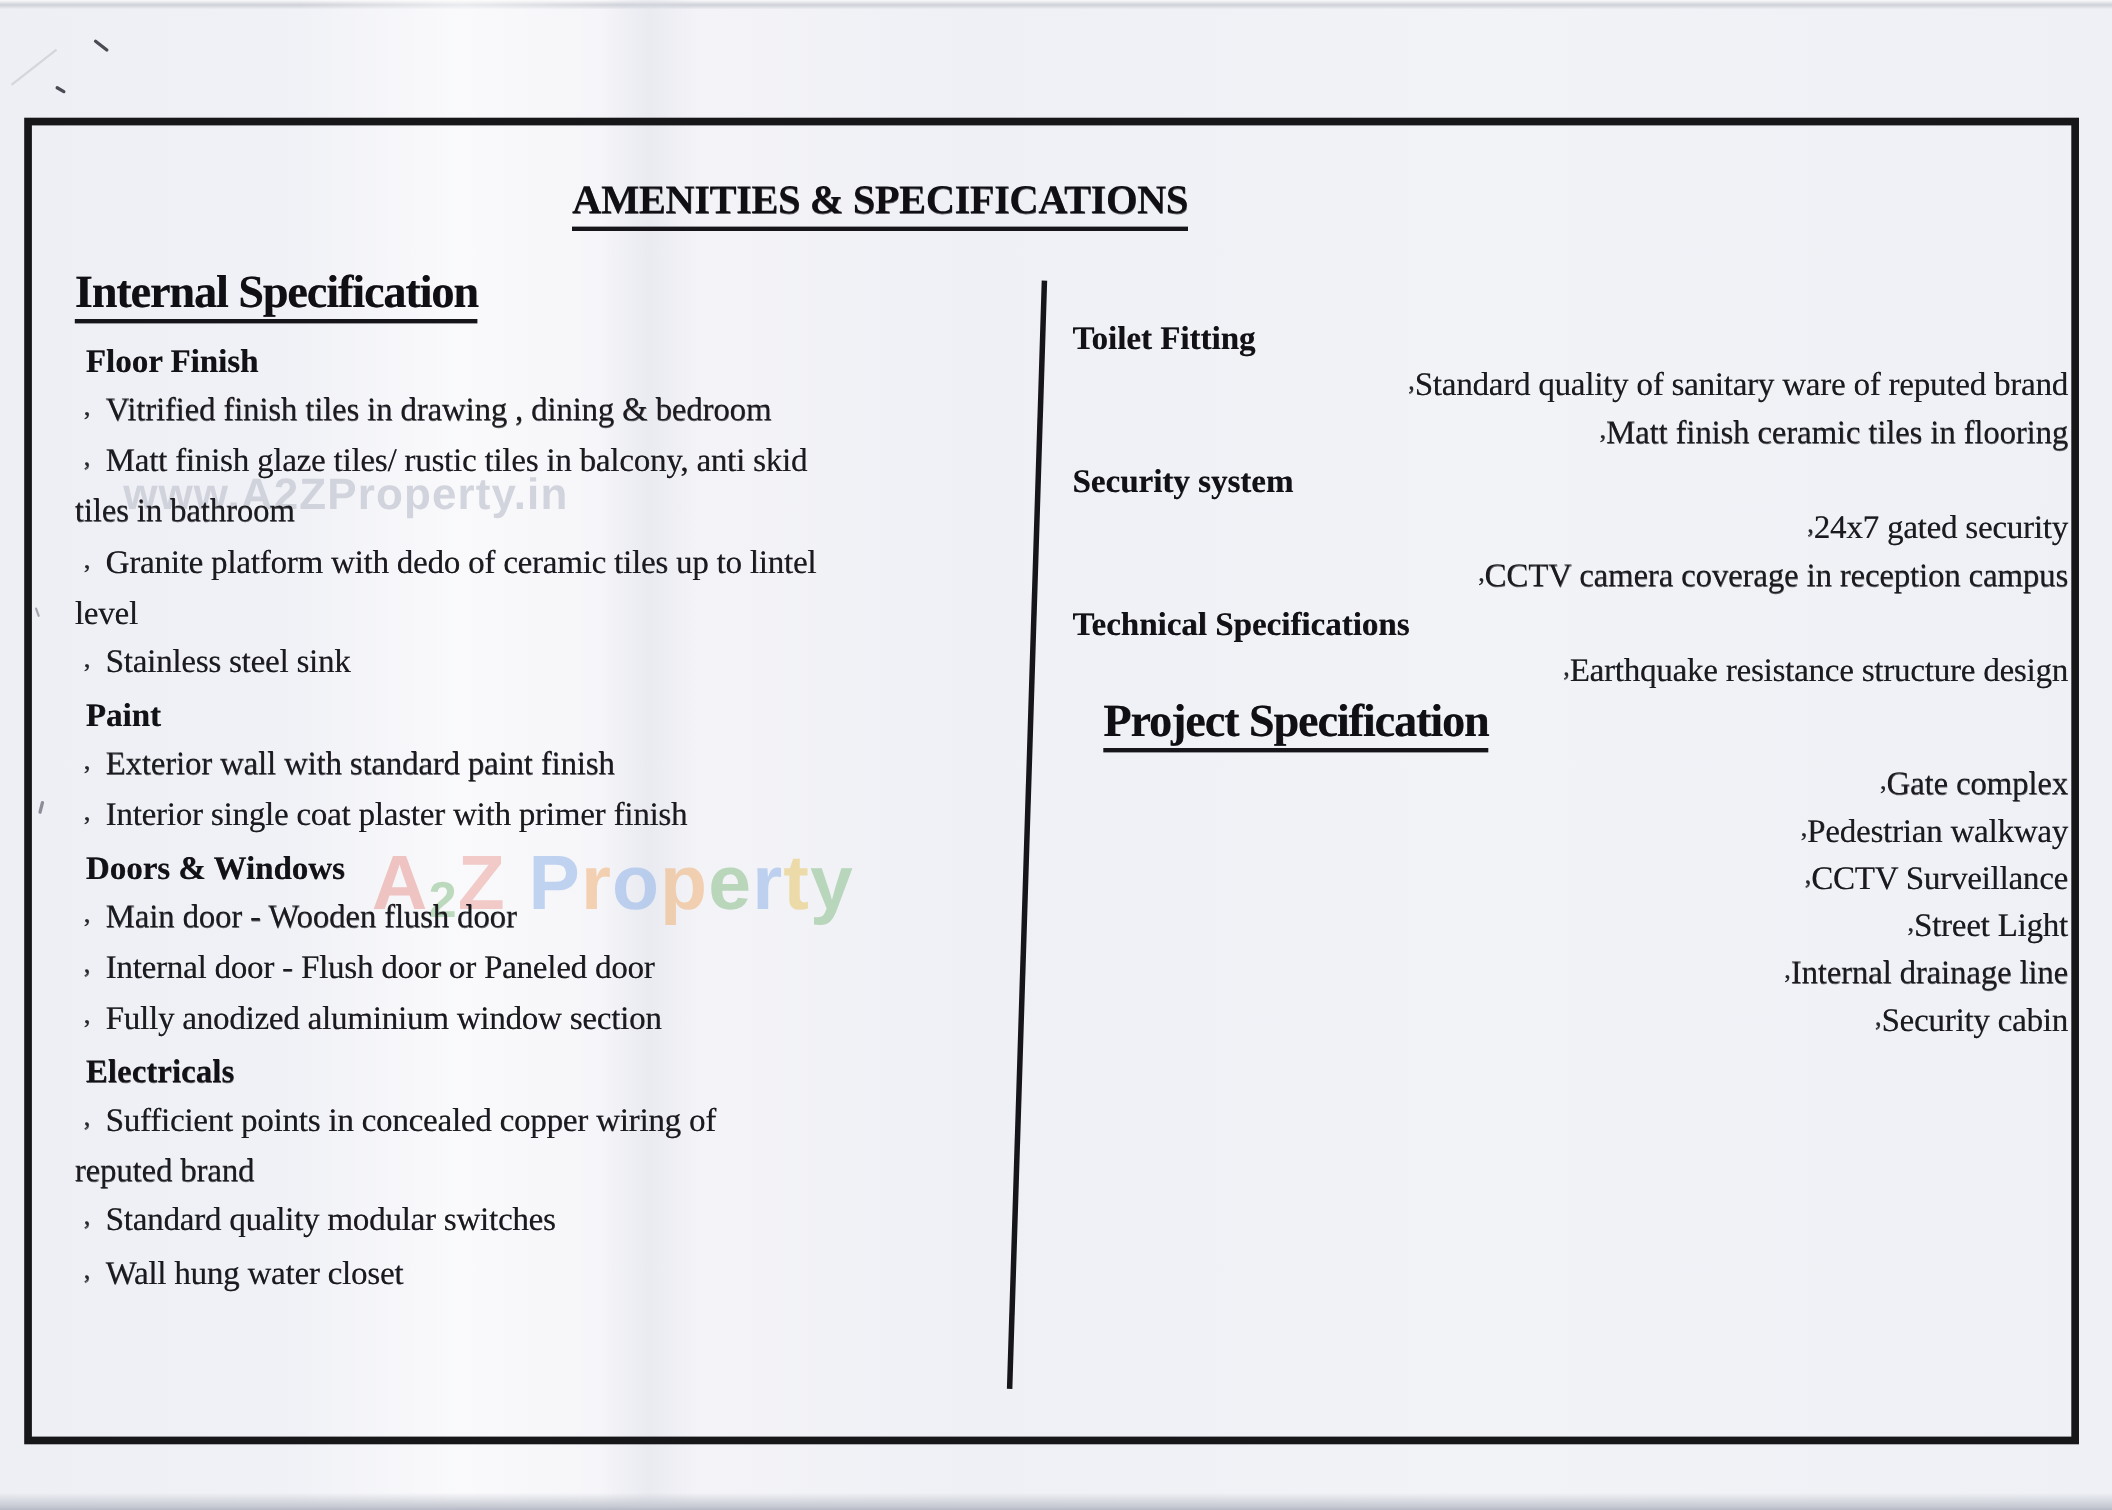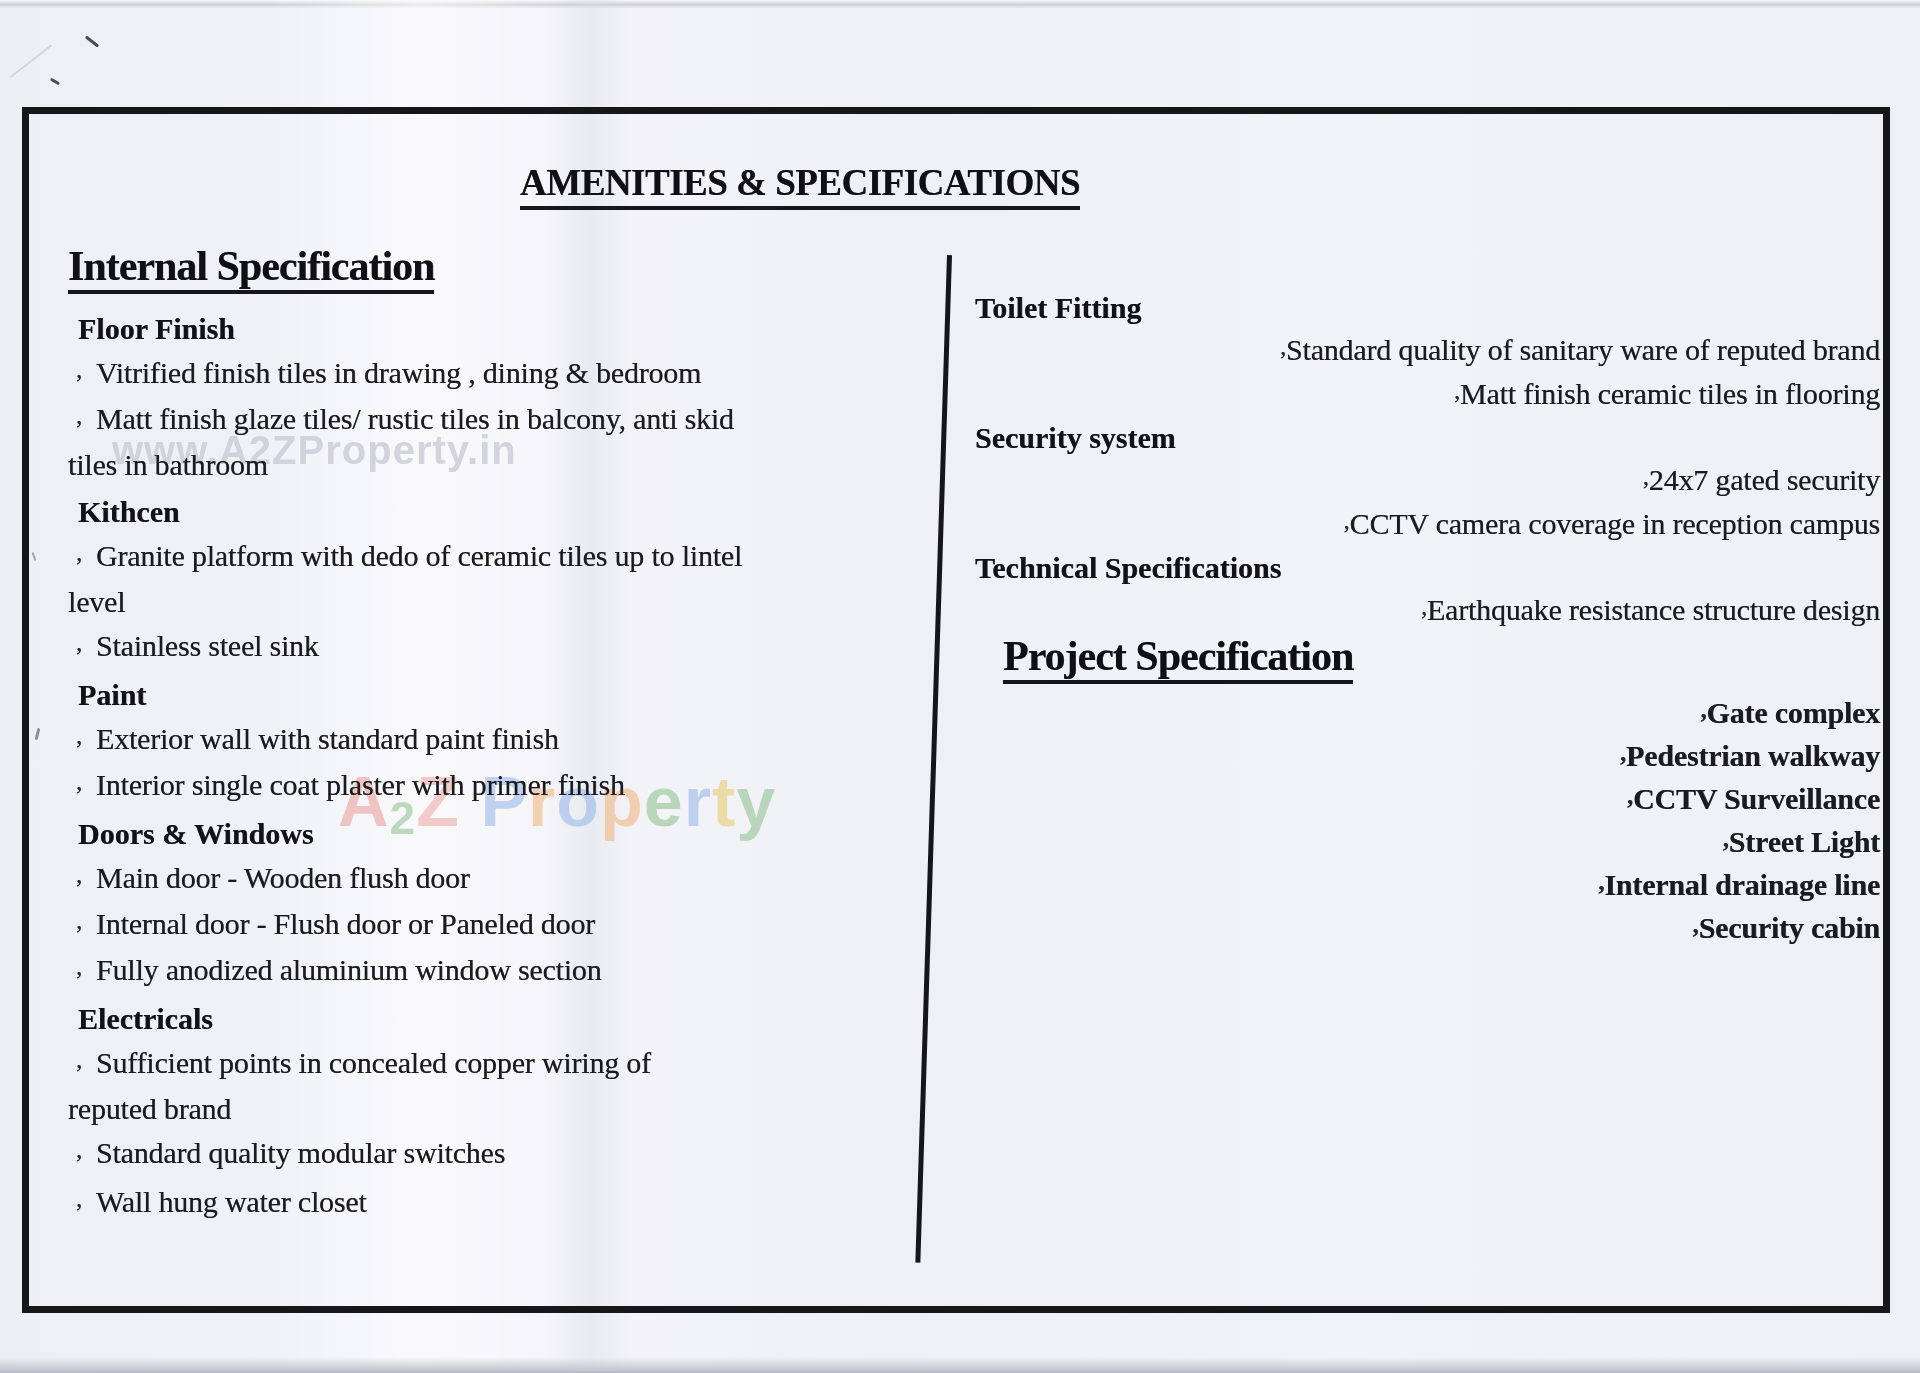--- a/index.html
+++ b/index.html
@@ -34,21 +34,21 @@
   .section-title{font-weight:700;font-size:30px;line-height:44px;padding-left:10px;color:#121216;white-space:nowrap;}
   .col-right .section-title{padding-left:0;line-height:42px;}
   .line{font-size:30px;line-height:44px;white-space:nowrap;letter-spacing:-.2px;}
   .col-right .line{line-height:42px;text-align:right;}
   .line-first{padding-left:8px;}
   .line-cont{padding-left:0;}
   .col-right .line-first{padding-left:30px;}
   .bullet{display:inline-block;width:20px;font-size:25px;transform:translateY(-5px);color:#26262c;}
   .col-right .bullet{width:22px;}
   .project-wrap{margin-bottom:8px;padding-left:28px;font-family:Liberation Serif, serif;}
-  .project-items .line{line-height:41px;padding-left:32px;font-weight:bold;}
+  .project-items .line{line-height:41px;padding-left:32px;}
   .wm-url{position:absolute;left:112px;top:428px;font-family:"Liberation Sans","DejaVu Sans",sans-serif;
     font-size:40px;font-weight:700;color:#c6c9d4;opacity:.75;letter-spacing:1px;white-space:nowrap;}
   .wm-logo{position:absolute;left:338px;top:762px;font-family:"Liberation Sans","DejaVu Sans",sans-serif;
     font-size:70px;font-weight:700;opacity:.55;white-space:nowrap;letter-spacing:1px;}
   .wm-logo .sub{font-size:46px;vertical-align:-8px;}
   .scratch{position:absolute;background:#4a4a52;border-radius:2px;}
   .scratch.a{left:84px;top:40px;width:16px;height:3px;transform:rotate(38deg);}
   .scratch.b{left:50px;top:80px;width:10px;height:3px;transform:rotate(30deg);}
   .scratch.hair{left:52px;top:46px;width:52px;height:1.5px;background:#d4d6dd;transform:rotate(142deg);transform-origin:left top;border-radius:0;}
   .scratch.c{left:36px;top:728px;width:3px;height:12px;background:#8d8f98;transform:rotate(14deg);}
@@ -81,21 +81,20 @@
           <div class="section-title">Floor Finish</div>
           <div class="spec-item">
             <div class="line line-first"><span class="bullet">,</span>Vitrified finish tiles in drawing , dining &amp; bedroom</div>
           </div>
           <div class="spec-item">
             <div class="line line-first"><span class="bullet">,</span>Matt finish glaze tiles/ rustic tiles in balcony, anti skid</div>
             <div class="line line-cont">tiles in bathroom</div>
           </div>
         </div>
         <div class="spec-section">
-          <div class="section-title">Kithcen</div>
           <div class="spec-item">
             <div class="line line-first"><span class="bullet">,</span>Granite platform with dedo of ceramic tiles up to lintel</div>
             <div class="line line-cont">level</div>
           </div>
           <div class="spec-item">
             <div class="line line-first"><span class="bullet">,</span>Stainless steel sink</div>
           </div>
         </div>
         <div class="spec-section">
           <div class="section-title">Paint</div>

